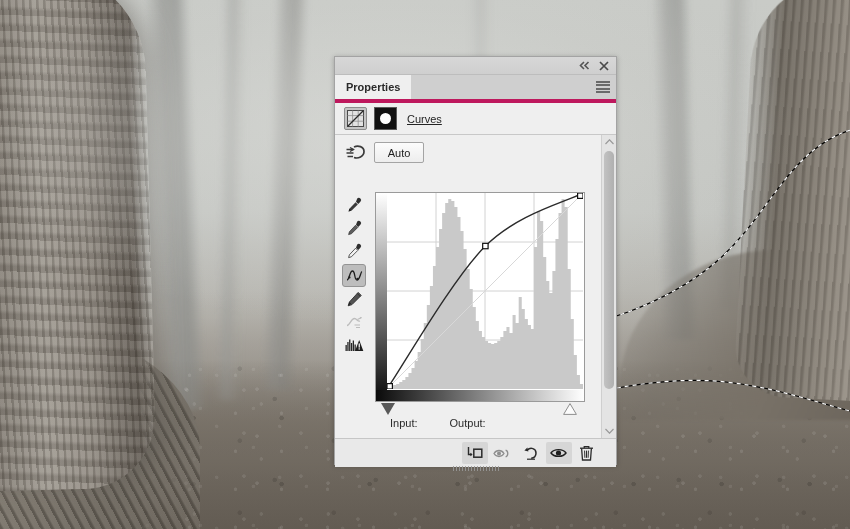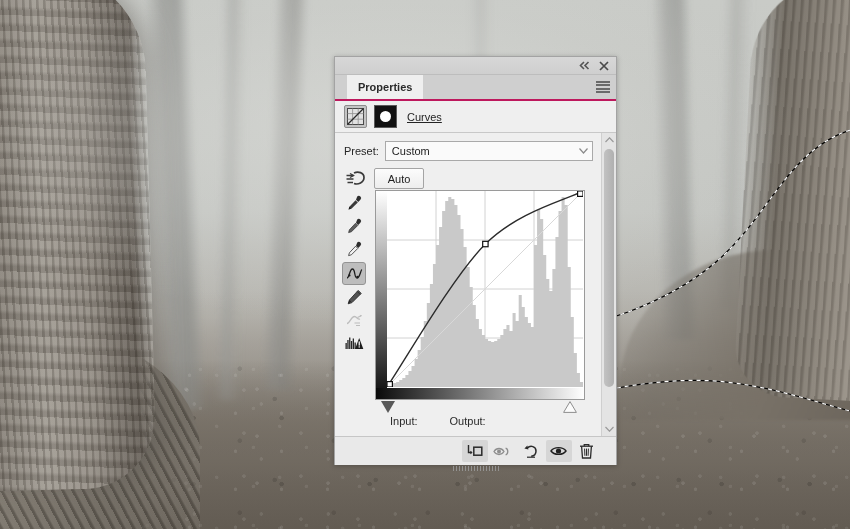--- a/index.html
+++ b/index.html
@@ -153,22 +153,21 @@
     padding-right: 7px;
   }
   .chrome-btn { color: #5c5c5c; line-height: 1; cursor: pointer; display: flex; align-items: center; }
   
   #tabstrip {
     height: 24px;
     background: #cfcfcf;
     display: flex;
     align-items: stretch;
     position: relative;
-    border-bottom: 2px solid #be185d;
-    padding-left: 12px;
+    border-bottom: 4px solid #be185d;
   }
   #tab-properties {
     padding: 0 11px;
     display: flex; align-items: center;
     background: #efefef;
     font-weight: bold;
     font-size: 11px;
     color: #2b2b2b;
     cursor: pointer;
   }
@@ -416,31 +415,20 @@
       </div>
       <div id="mask-thumb">
           <span></span>
         </div>
       <div id="adj-title">Curves</div>
     </div>
 
     <div id="body">
       <div id="scroll-area">
 
-        <div class="row" id="preset-row">
-          <span id="preset-label">Preset:</span>
-          <div class="dropdown" id="preset-dd">
-            <span class="val">Custom</span>
-            <span class="caret">
-              <svg width="9" height="6" viewBox="0 0 9 6">
-                  <path d="M0.5,0.5 L4.5,5 L8.5,0.5" fill="none" stroke="#8a8a8a" stroke-width="1.2"></path>
-                </svg>
-            </span>
-          </div>
-        </div>
 
         <div class="row" id="channel-row">
           <span id="channel-icon">
             <svg width="22" height="18" viewBox="0 0 22 18">
               <path d="M9,3 C13,1 19,2.5 19,7.5 C19,12.5 13,15 9,13.5" fill="none" stroke="#3a3a3a" stroke-width="1.7"></path>
               <path d="M1.5,5.5 L8.5,5.5 M1.5,9 L8.5,9 M2.5,12.5 L8,12.5" stroke="#3a3a3a" stroke-width="1.5"></path>
               <path d="M5,3.5 L8.5,5.5 L5,7.5" fill="none" stroke="#3a3a3a" stroke-width="1.4"></path>
             </svg>
           </span>
           <div id="auto-btn">

